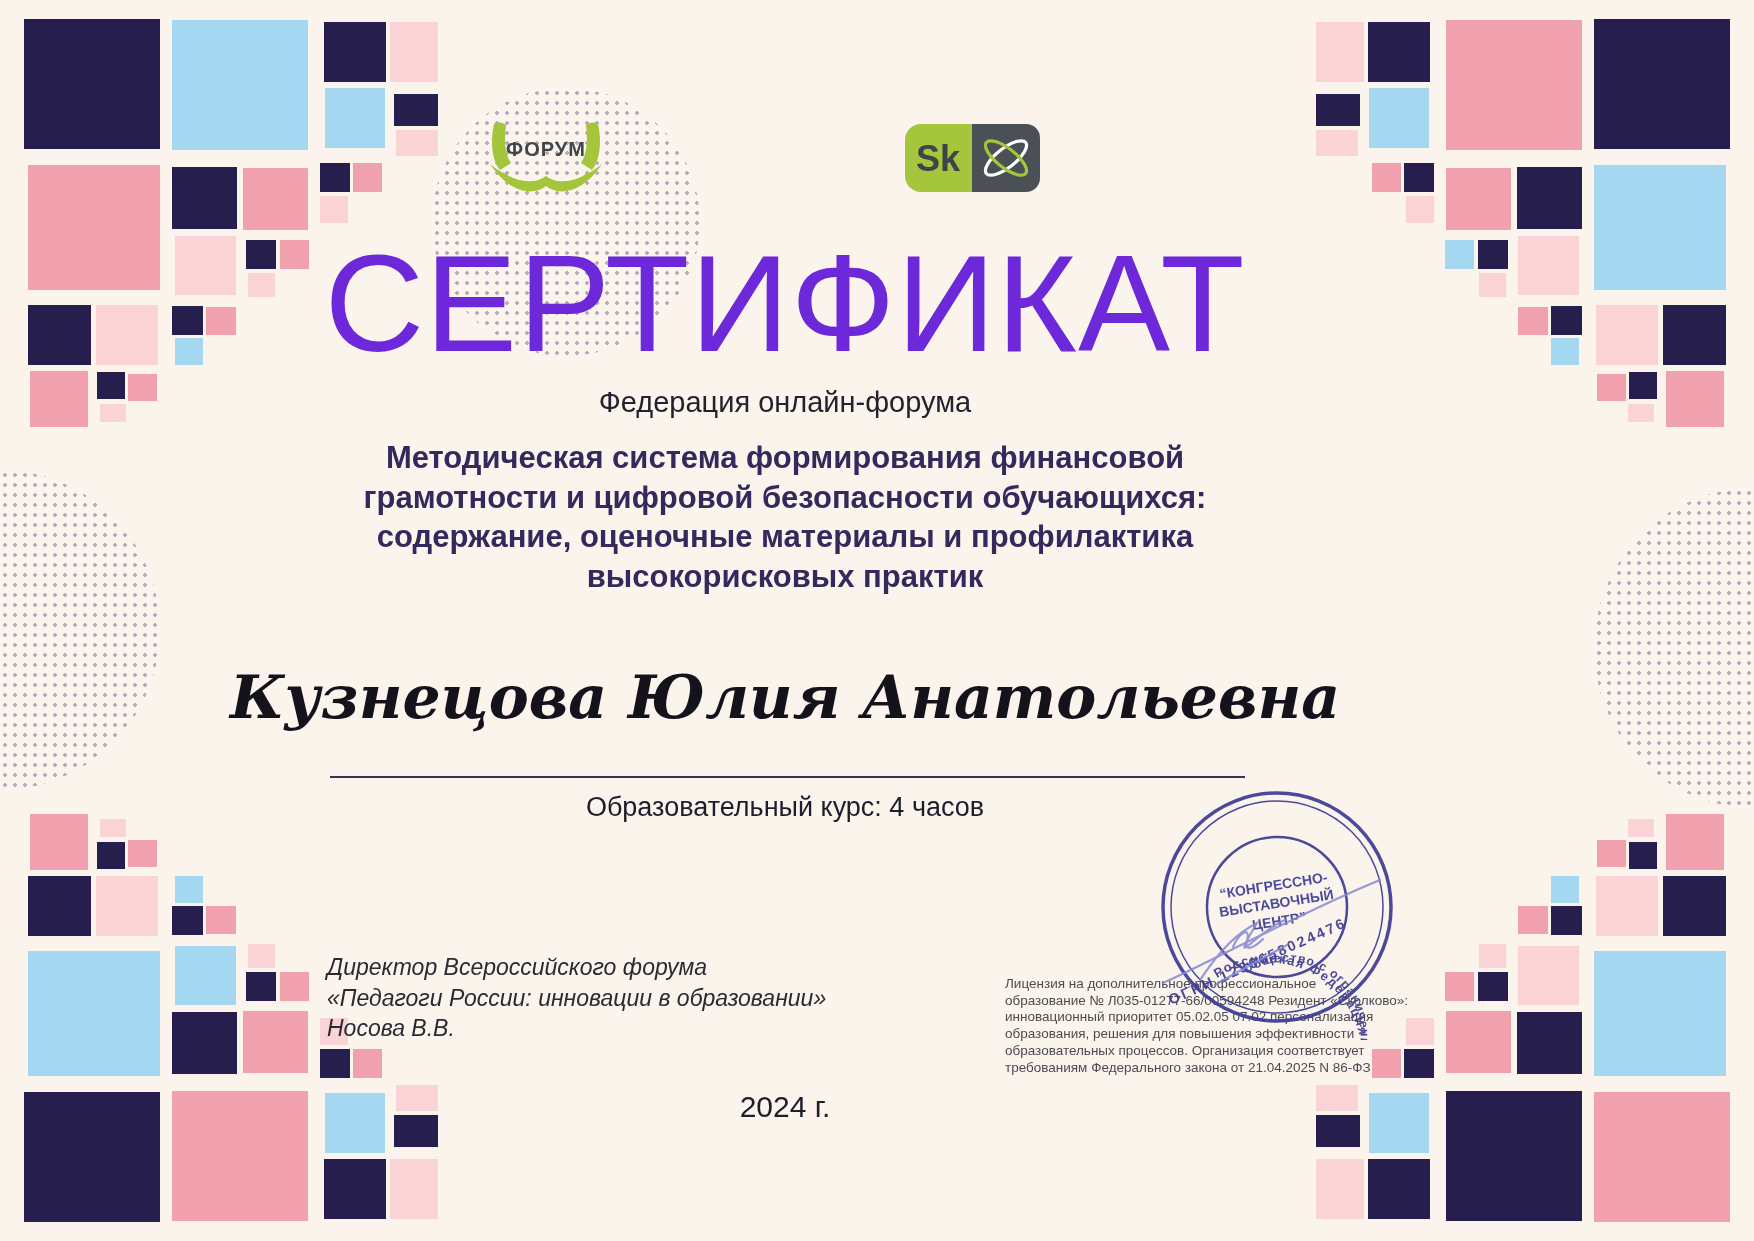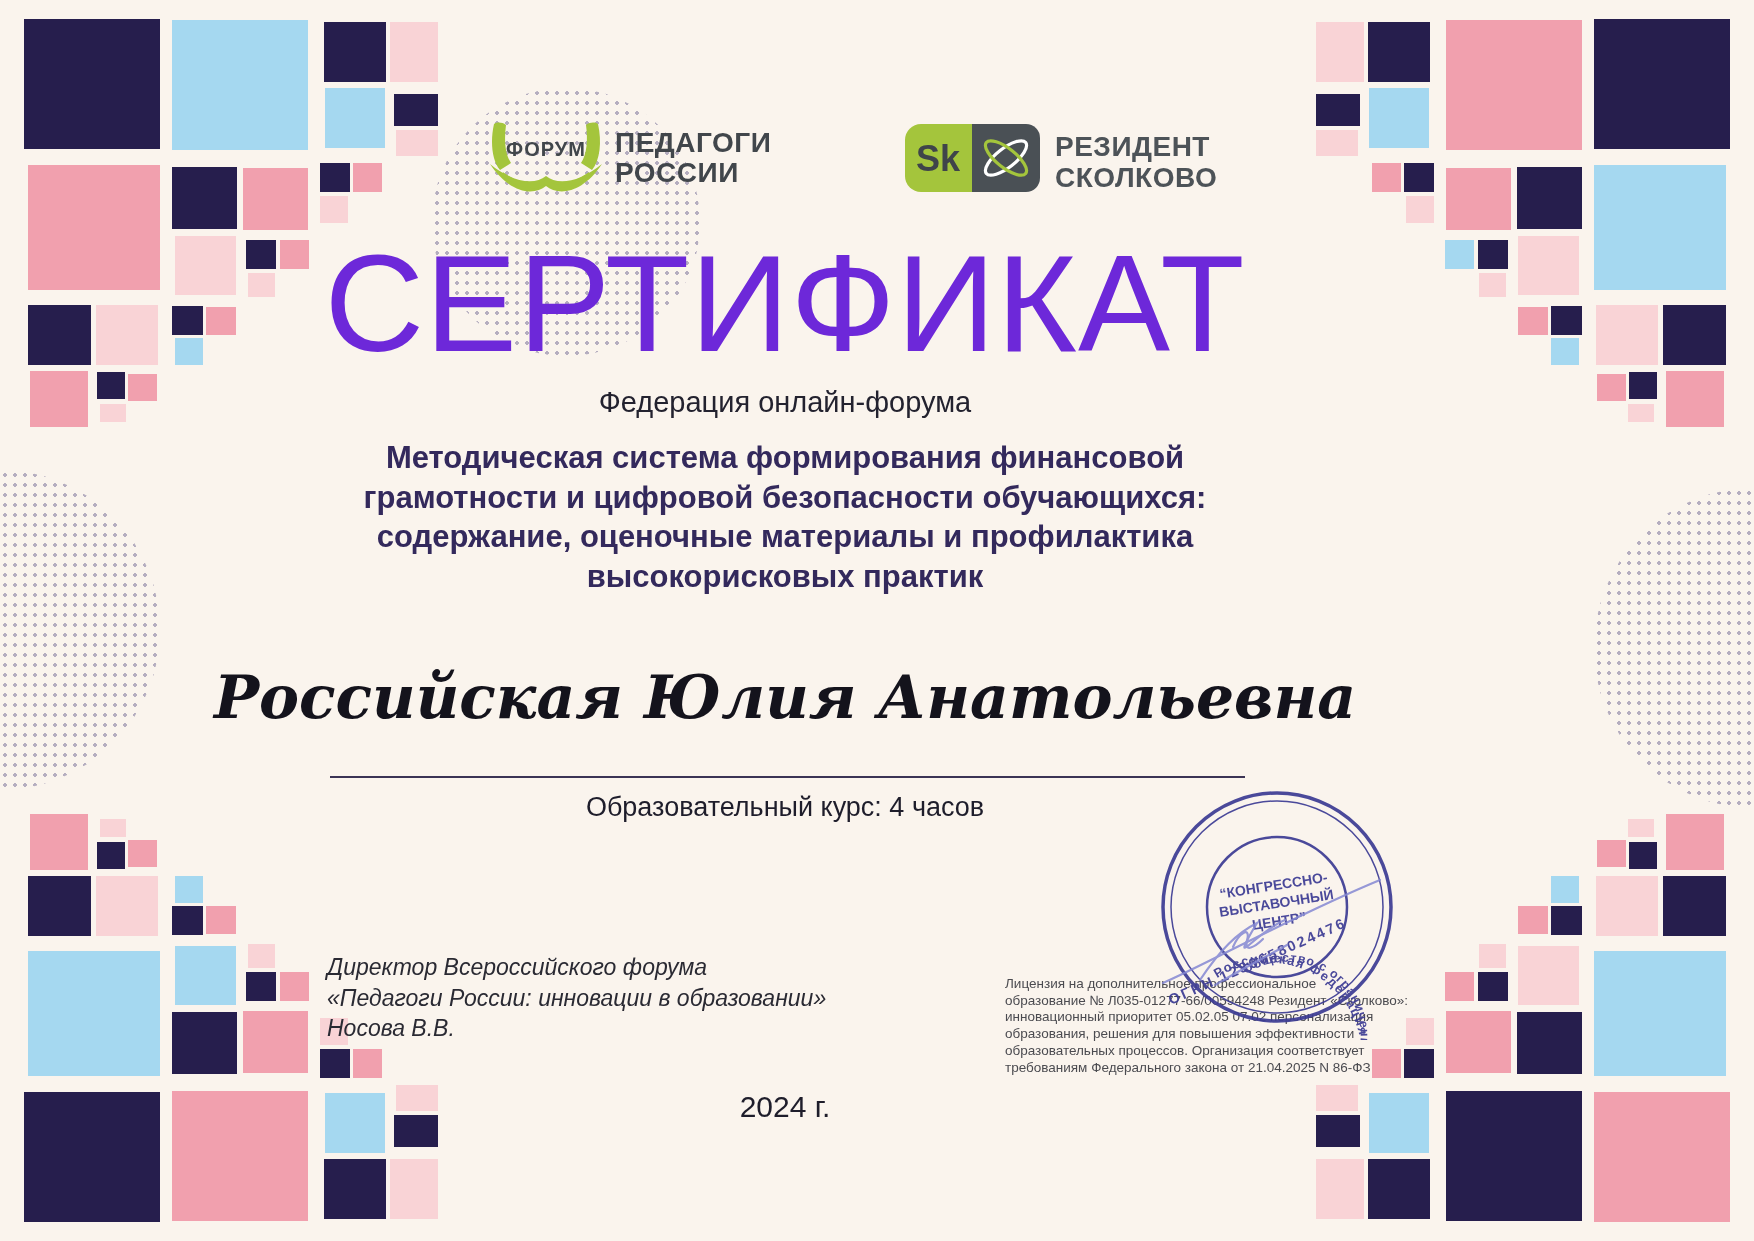--- a/index.html
+++ b/index.html
@@ -182,45 +182,41 @@
   </div>
 
 <div id="forum-logo" class="abs">
   <svg width="128" height="90" viewBox="0 0 128 90">
     <path d="M12,12 C8,30 10,48 18,58 L29,51 C23,42 22,28 24,13 C20,10 15,10 12,12 Z" fill="#a4c53c"></path>
     <path d="M116,12 C120,30 118,48 110,58 L99,51 C105,42 106,28 104,13 C108,10 113,10 116,12 Z" fill="#a4c53c"></path>
     <path d="M8,52 C30,70 52,74 64,64 C76,74 98,70 120,52 C100,82 76,84 64,74 C52,84 28,82 8,52 Z" fill="#a4c53c"></path>
     <path d="M20,62 C40,76 56,77 64,70 C72,77 88,76 108,62" fill="none" stroke="#a4c53c" stroke-width="4"></path>
     <text x="64" y="44" text-anchor="middle" font-size="20" font-weight="bold" letter-spacing="1" fill="#41464b">ФОРУМ</text>
   </svg>
-  <div id="forum-title">ПЕДАГОГИ
-РОССИИ</div>
 </div>
 
 <div id="sk-logo" class="abs">
   <svg width="135" height="68" viewBox="0 0 135 68">
     <path d="M16,0 h51 v68 h-51 a16,16 0 0 1 -16,-16 v-36 a16,16 0 0 1 16,-16 z" fill="#a4c53c"></path>
     <path d="M67,0 h54 a14,14 0 0 1 14,14 v40 a14,14 0 0 1 -14,14 h-54 z" fill="#4a5055"></path>
     <text x="33" y="47" text-anchor="middle" font-size="36" font-weight="bold" fill="#3f444a">Sk</text>
     <g>
       <ellipse cx="101" cy="34" rx="25" ry="9.5" fill="none" stroke="#ffffff" stroke-width="3.2" transform="rotate(-38 101 34)"></ellipse>
       <ellipse cx="101" cy="34" rx="25" ry="9.5" fill="none" stroke="#a4c53c" stroke-width="3.2" transform="rotate(38 101 34)"></ellipse>
     </g>
   </svg>
-  <div id="sk-title">РЕЗИДЕНТ
-СКОЛКОВО</div>
 </div>
 
 <div id="cert-title" class="main-col">СЕРТИФИКАТ</div>
 <div id="cert-subtitle" class="main-col">Федерация онлайн-форума</div>
 <div id="course-title" class="main-col">Методическая система формирования финансовой
 грамотности и цифровой безопасности обучающихся:
 содержание, оценочные материалы и профилактика
 высокорисковых практик</div>
-<div id="recipient" class="main-col">Российская Юлия Анатольевна</div>
+<div id="recipient" class="main-col">Кузнецова Юлия Анатольевна</div>
 <div id="name-underline" class="abs"></div>
 <div id="course-info" class="main-col">Образовательный курс: 4 часов</div>
 <div id="year" class="main-col">2024 г.</div>
 
 <div id="director" class="abs">Директор Всероссийского форума
 «Педагоги России: инновации в образовании»
 Носова В.В.</div>
 
 <div id="license" class="abs">Лицензия на дополнительное профессиональное
 образование № Л035-01277-66/00594248  Резидент «Сколково»:

